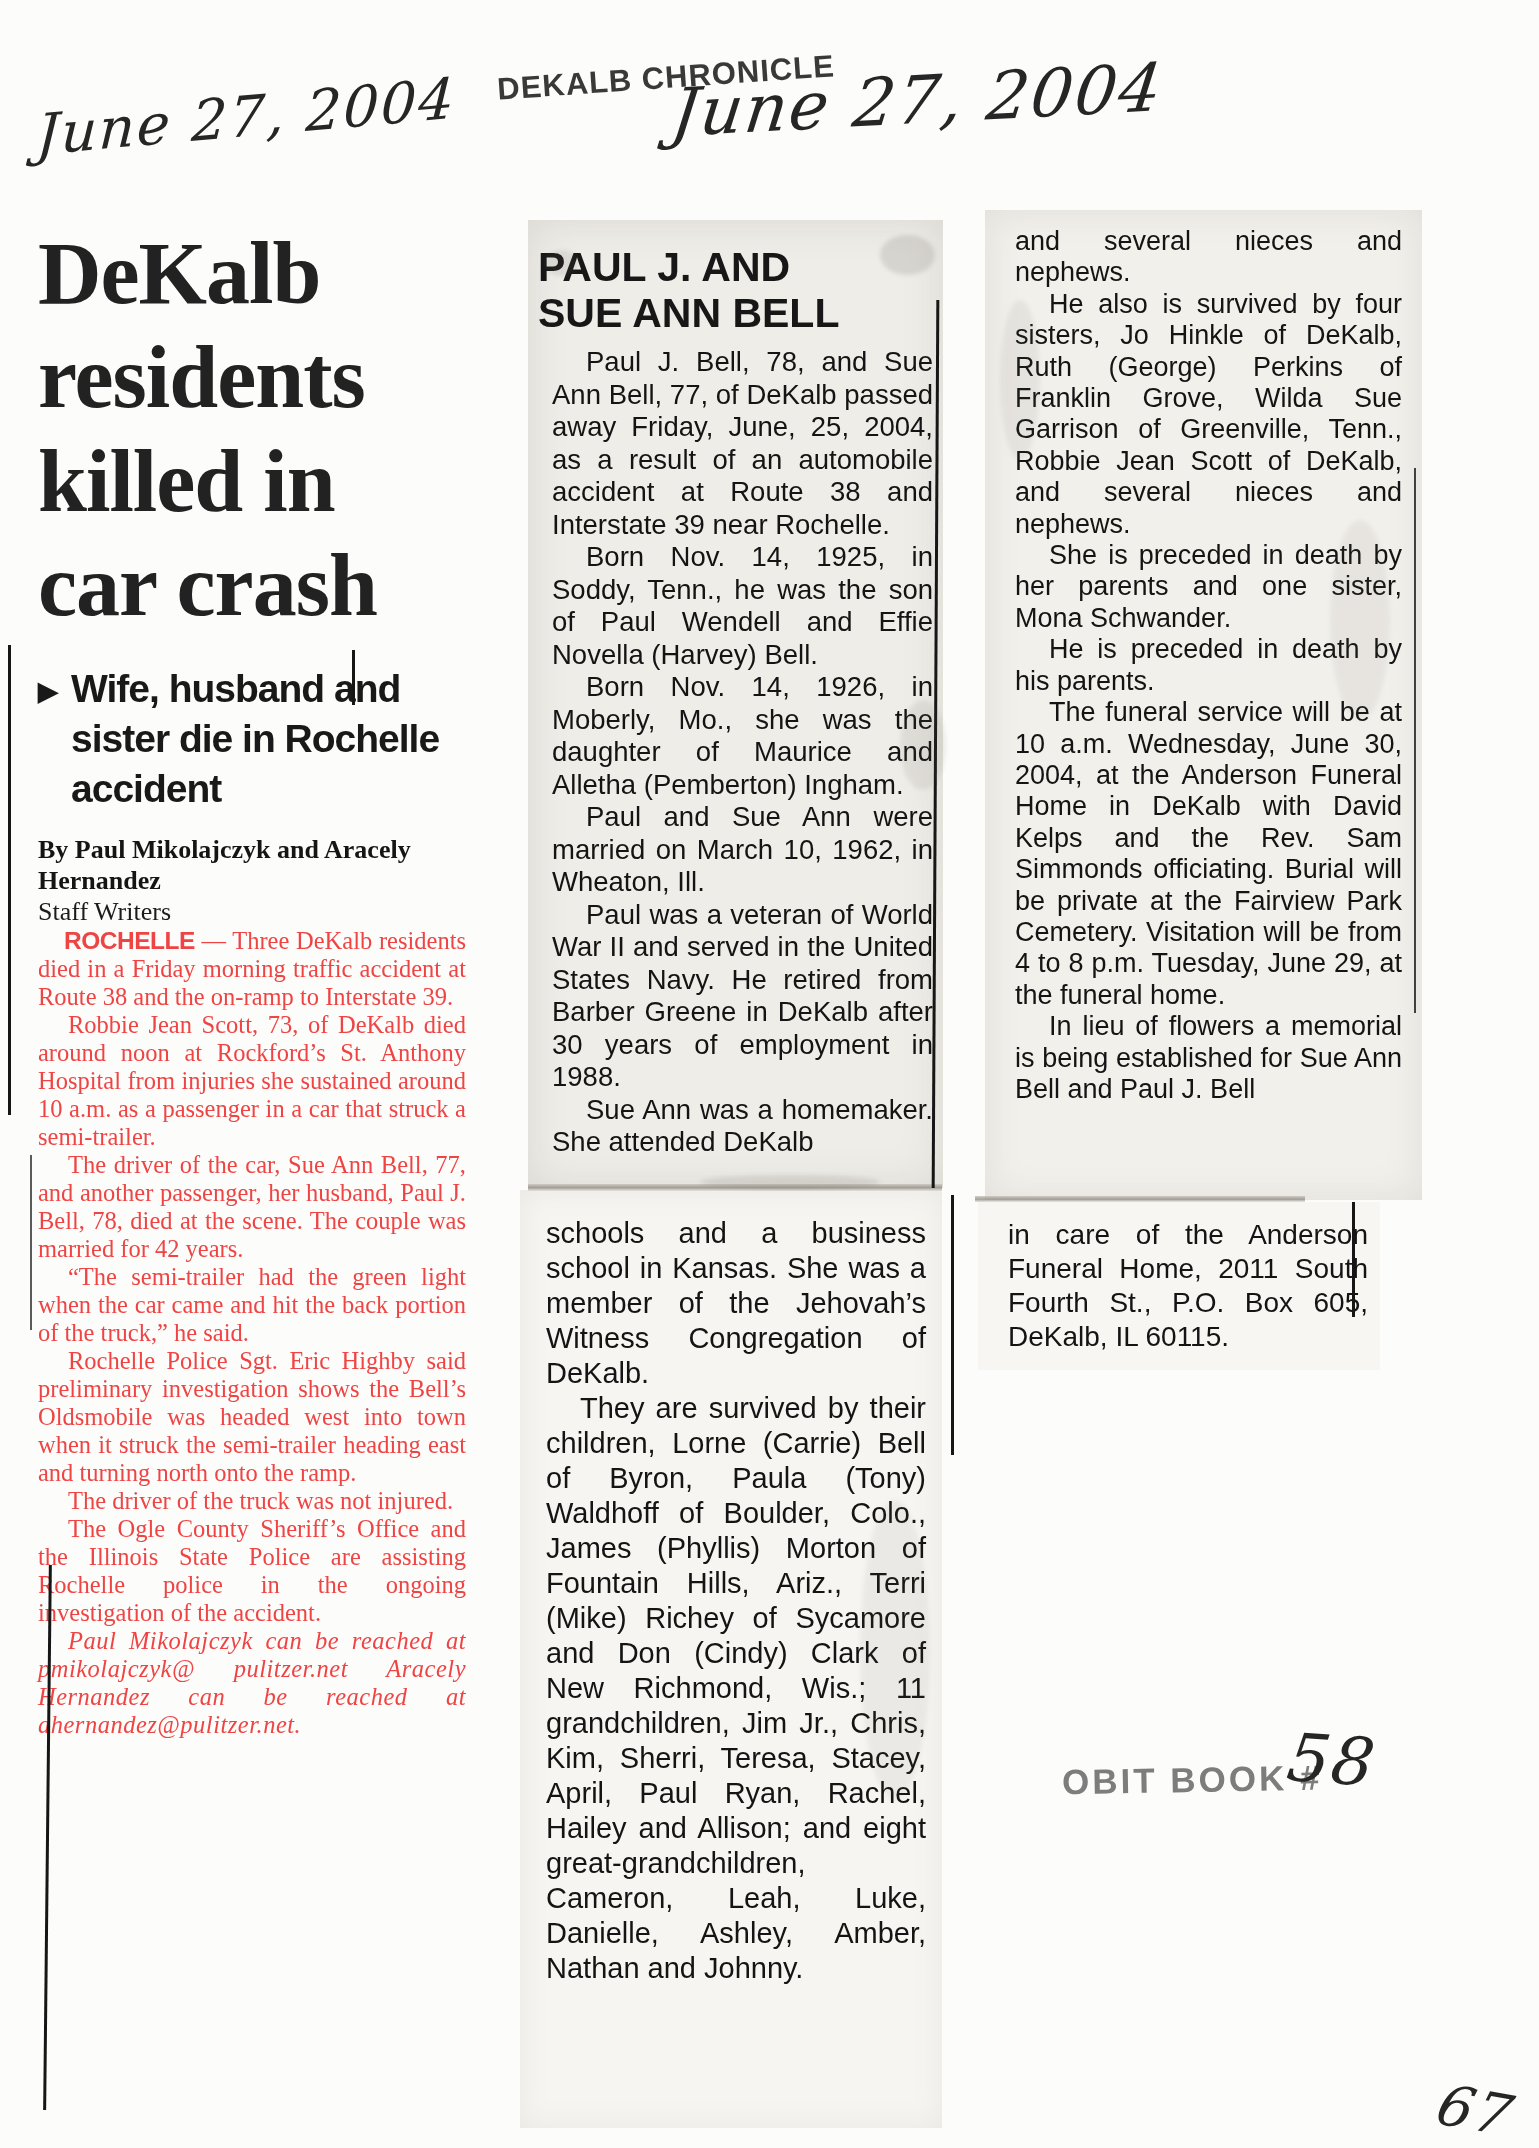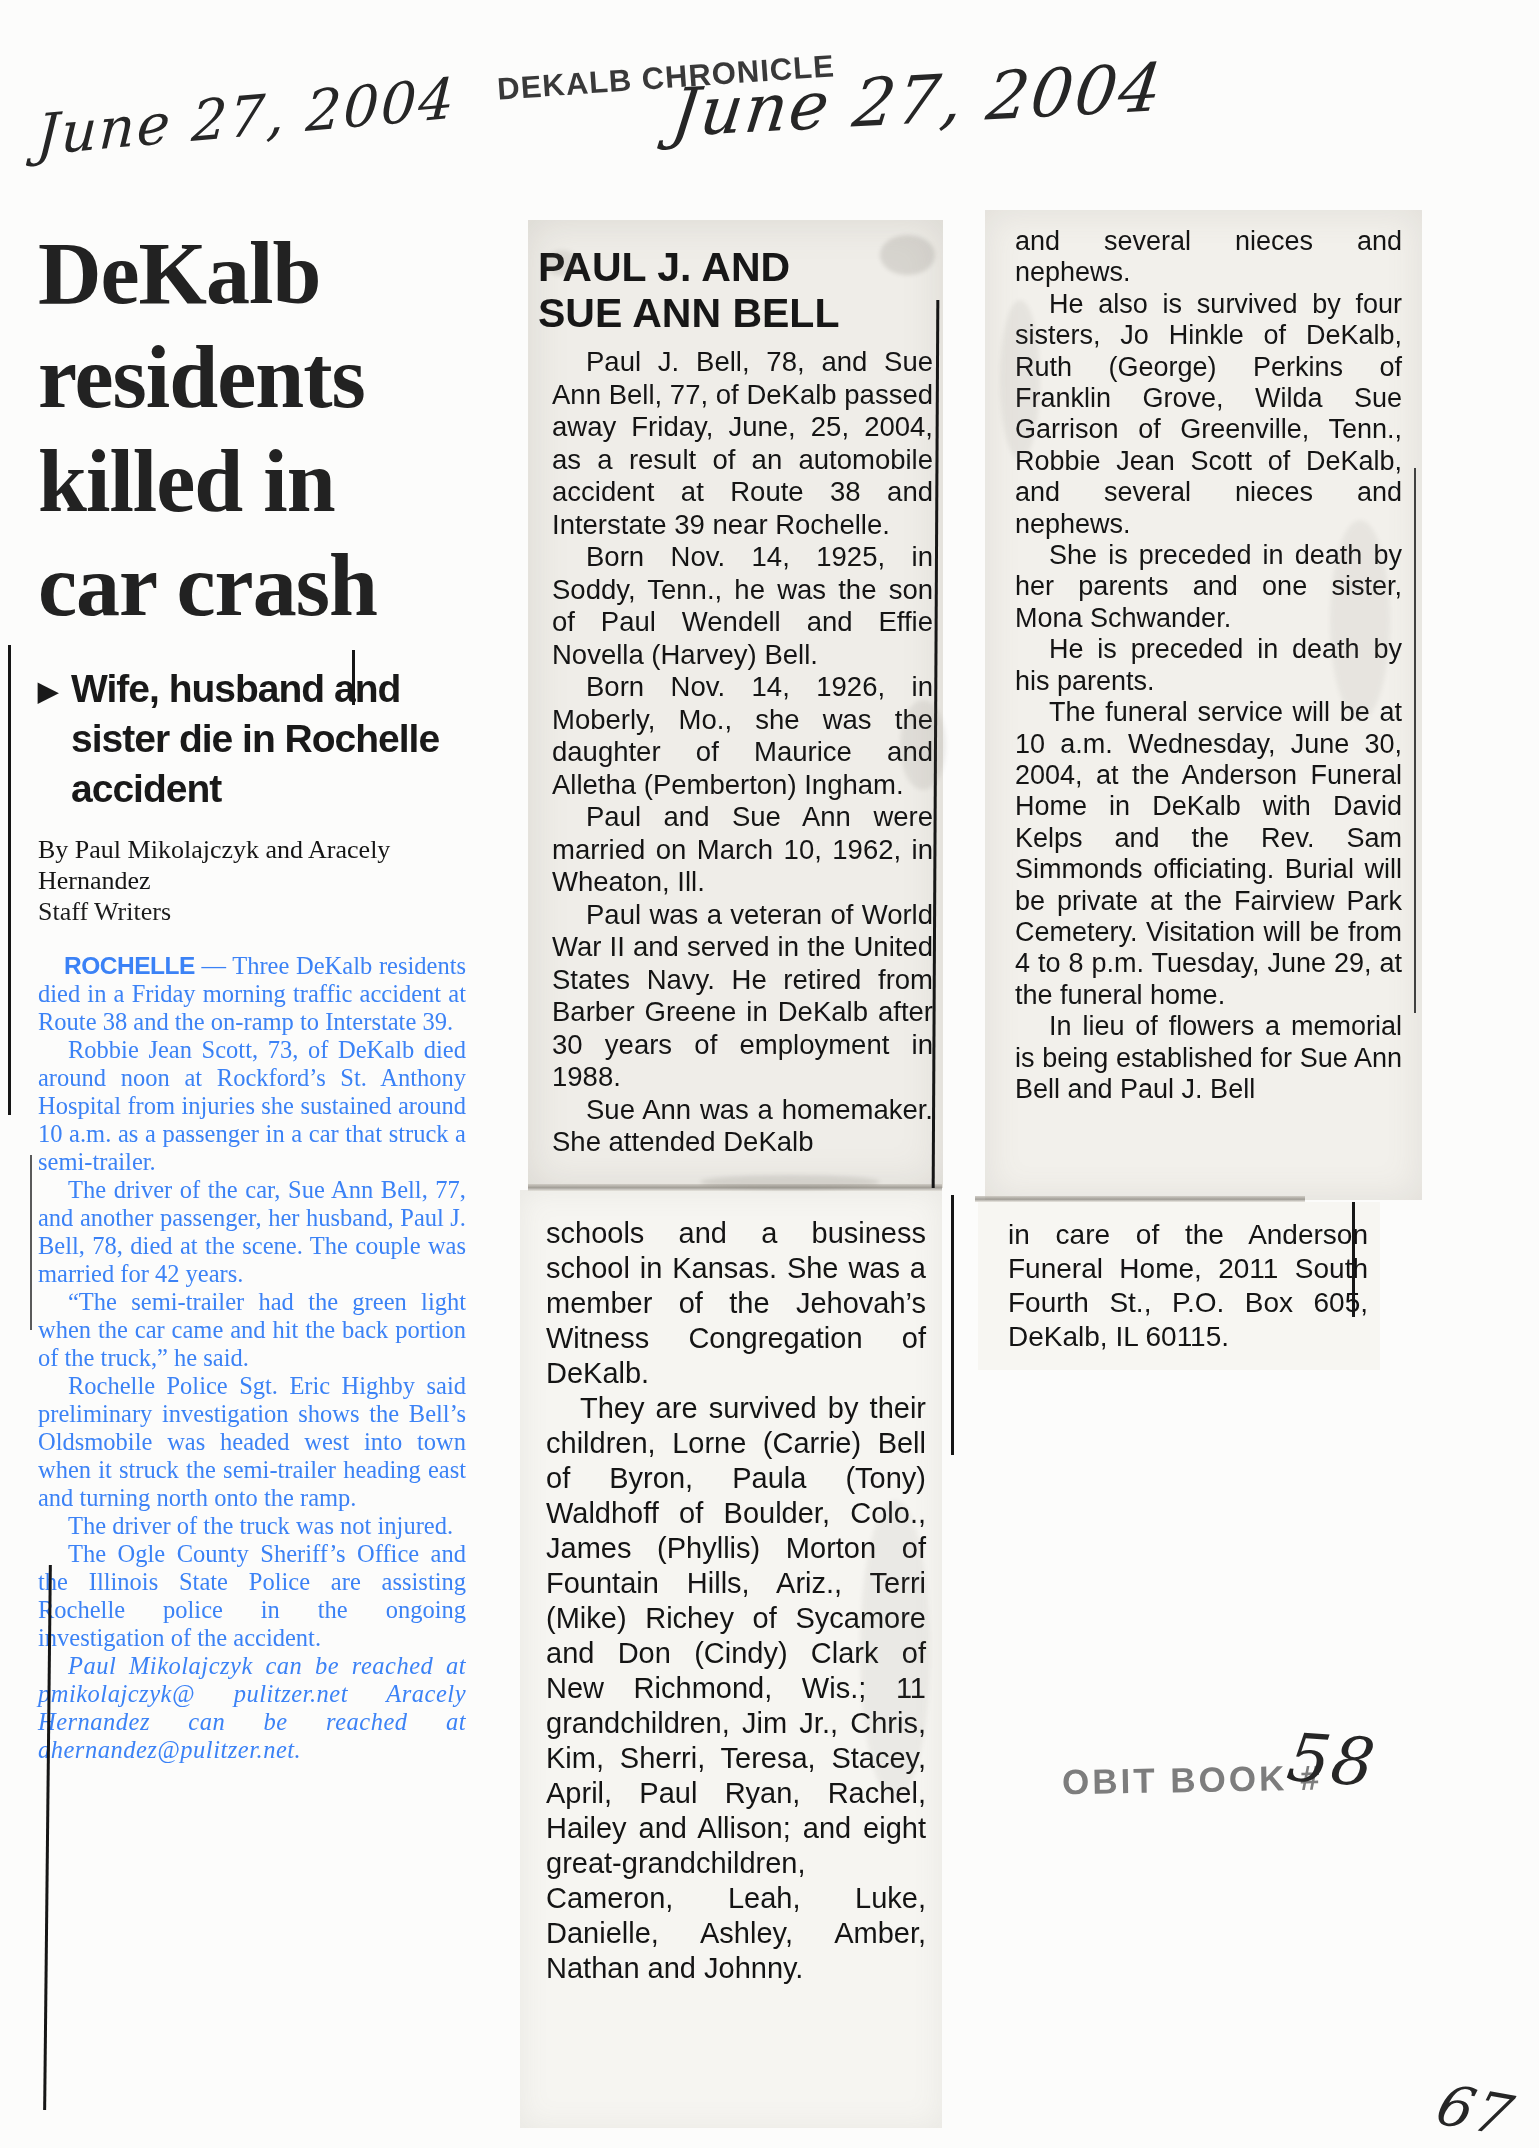--- a/index.html
+++ b/index.html
@@ -34,23 +34,23 @@
   .headline{
     font-family:"Liberation Serif",serif;font-weight:700;font-size:88px;
     line-height:104px;color:#222;letter-spacing:-1px;margin:0;
   }
   .subhead{
     margin-top:26px;display:flex;gap:14px;
     font-family:"Liberation Sans",sans-serif;font-weight:700;
     font-size:39px;line-height:50px;color:#191919;letter-spacing:-1px;
   }
   .subhead .tri{font-size:26px;line-height:54px;}
-  .byline{margin-top:20px;font-weight:400;font-size:26px;line-height:31px;color:#151515;}
+  .byline{margin-top:20px;font-weight:700;font-size:26px;line-height:31px;color:#151515;}
   .byline-role{font-weight:400;font-size:26px;line-height:31px;}
-  .body-copy{margin-top:25px;font-size:24.5px;line-height:28px;text-align:justify;color:#3b82f6;}
+  .body-copy{margin-top:0;font-size:24.5px;line-height:28px;text-align:justify;color:#ef4444;}
   .body-copy p{margin:0;text-indent:30px;}
   .body-copy p.first{text-indent:26px;}
   .lead{font-family:"Liberation Sans",sans-serif;font-weight:700;letter-spacing:-0.5px;}
   .tagline{font-style:italic;letter-spacing:0.5px;}
   .clip1{left:528px;top:220px;width:415px;height:968px;background:#efede8;
          box-shadow:inset 0 0 40px rgba(120,115,105,.18);}
   .clip2{left:520px;top:1190px;width:422px;height:938px;background:#f6f5f1;
          box-shadow:inset 0 0 30px rgba(120,115,105,.10);}
   .clip3{left:985px;top:210px;width:437px;height:990px;background:#f2f0eb;
          box-shadow:inset 0 0 36px rgba(120,115,105,.14);}

